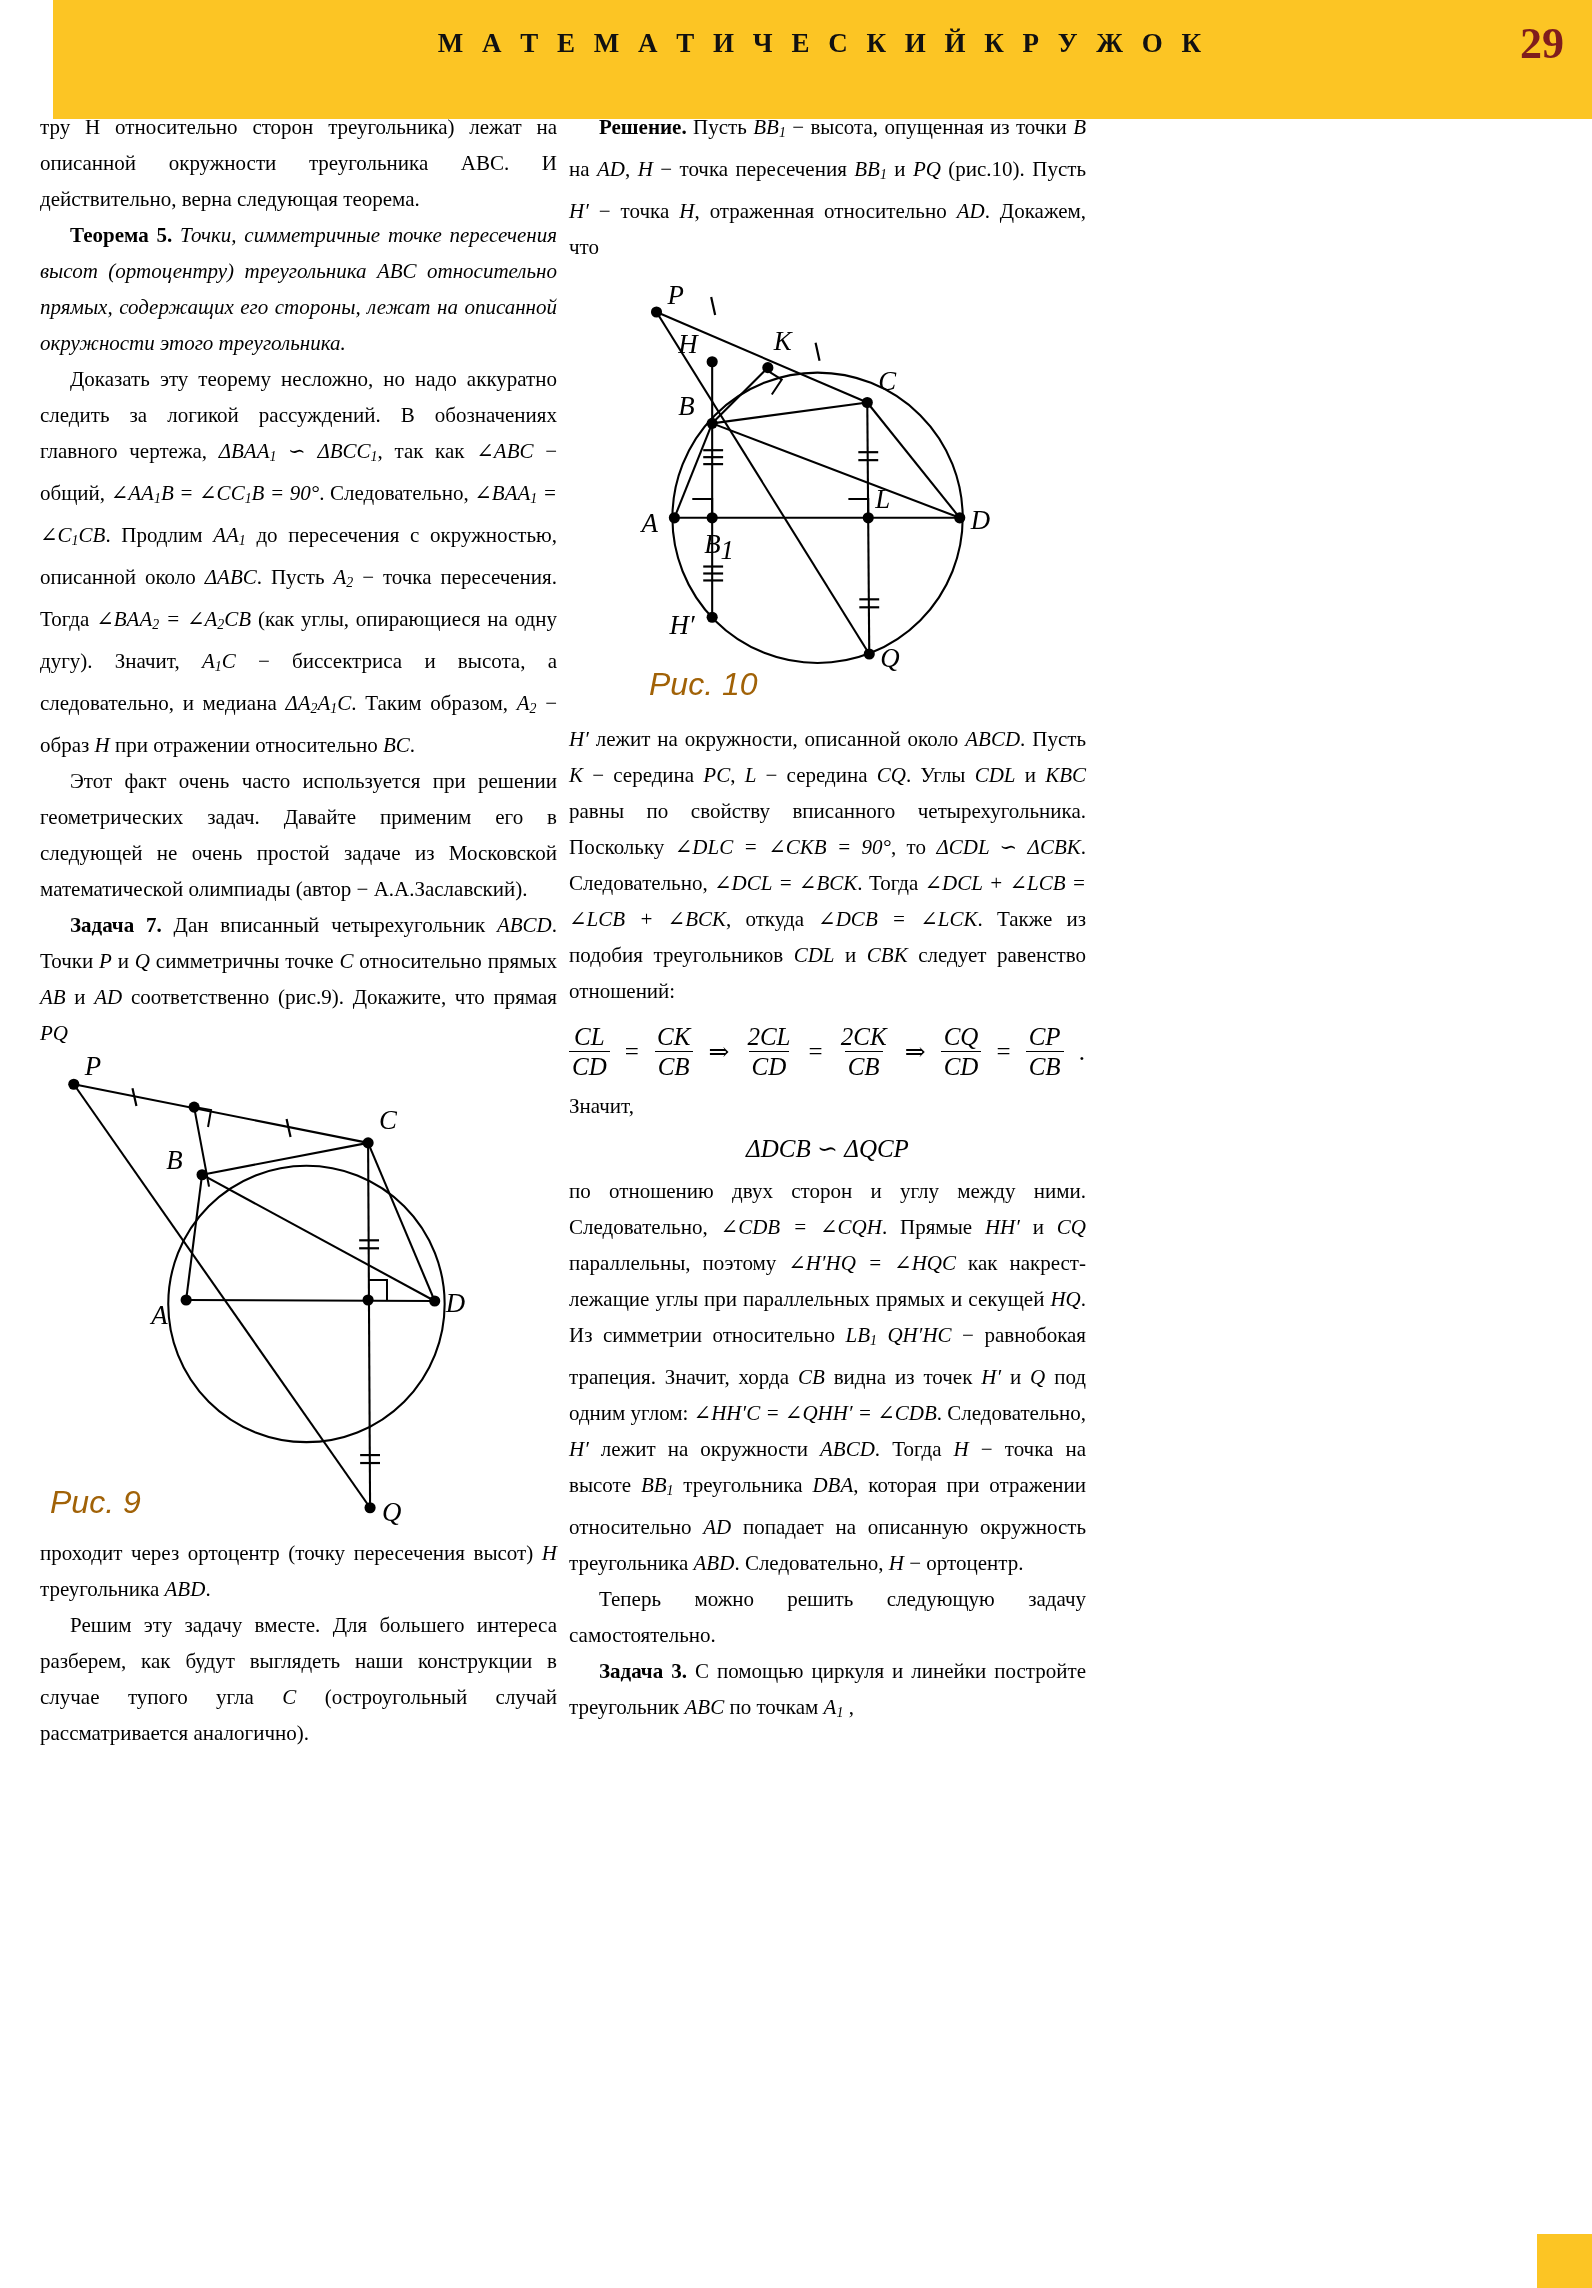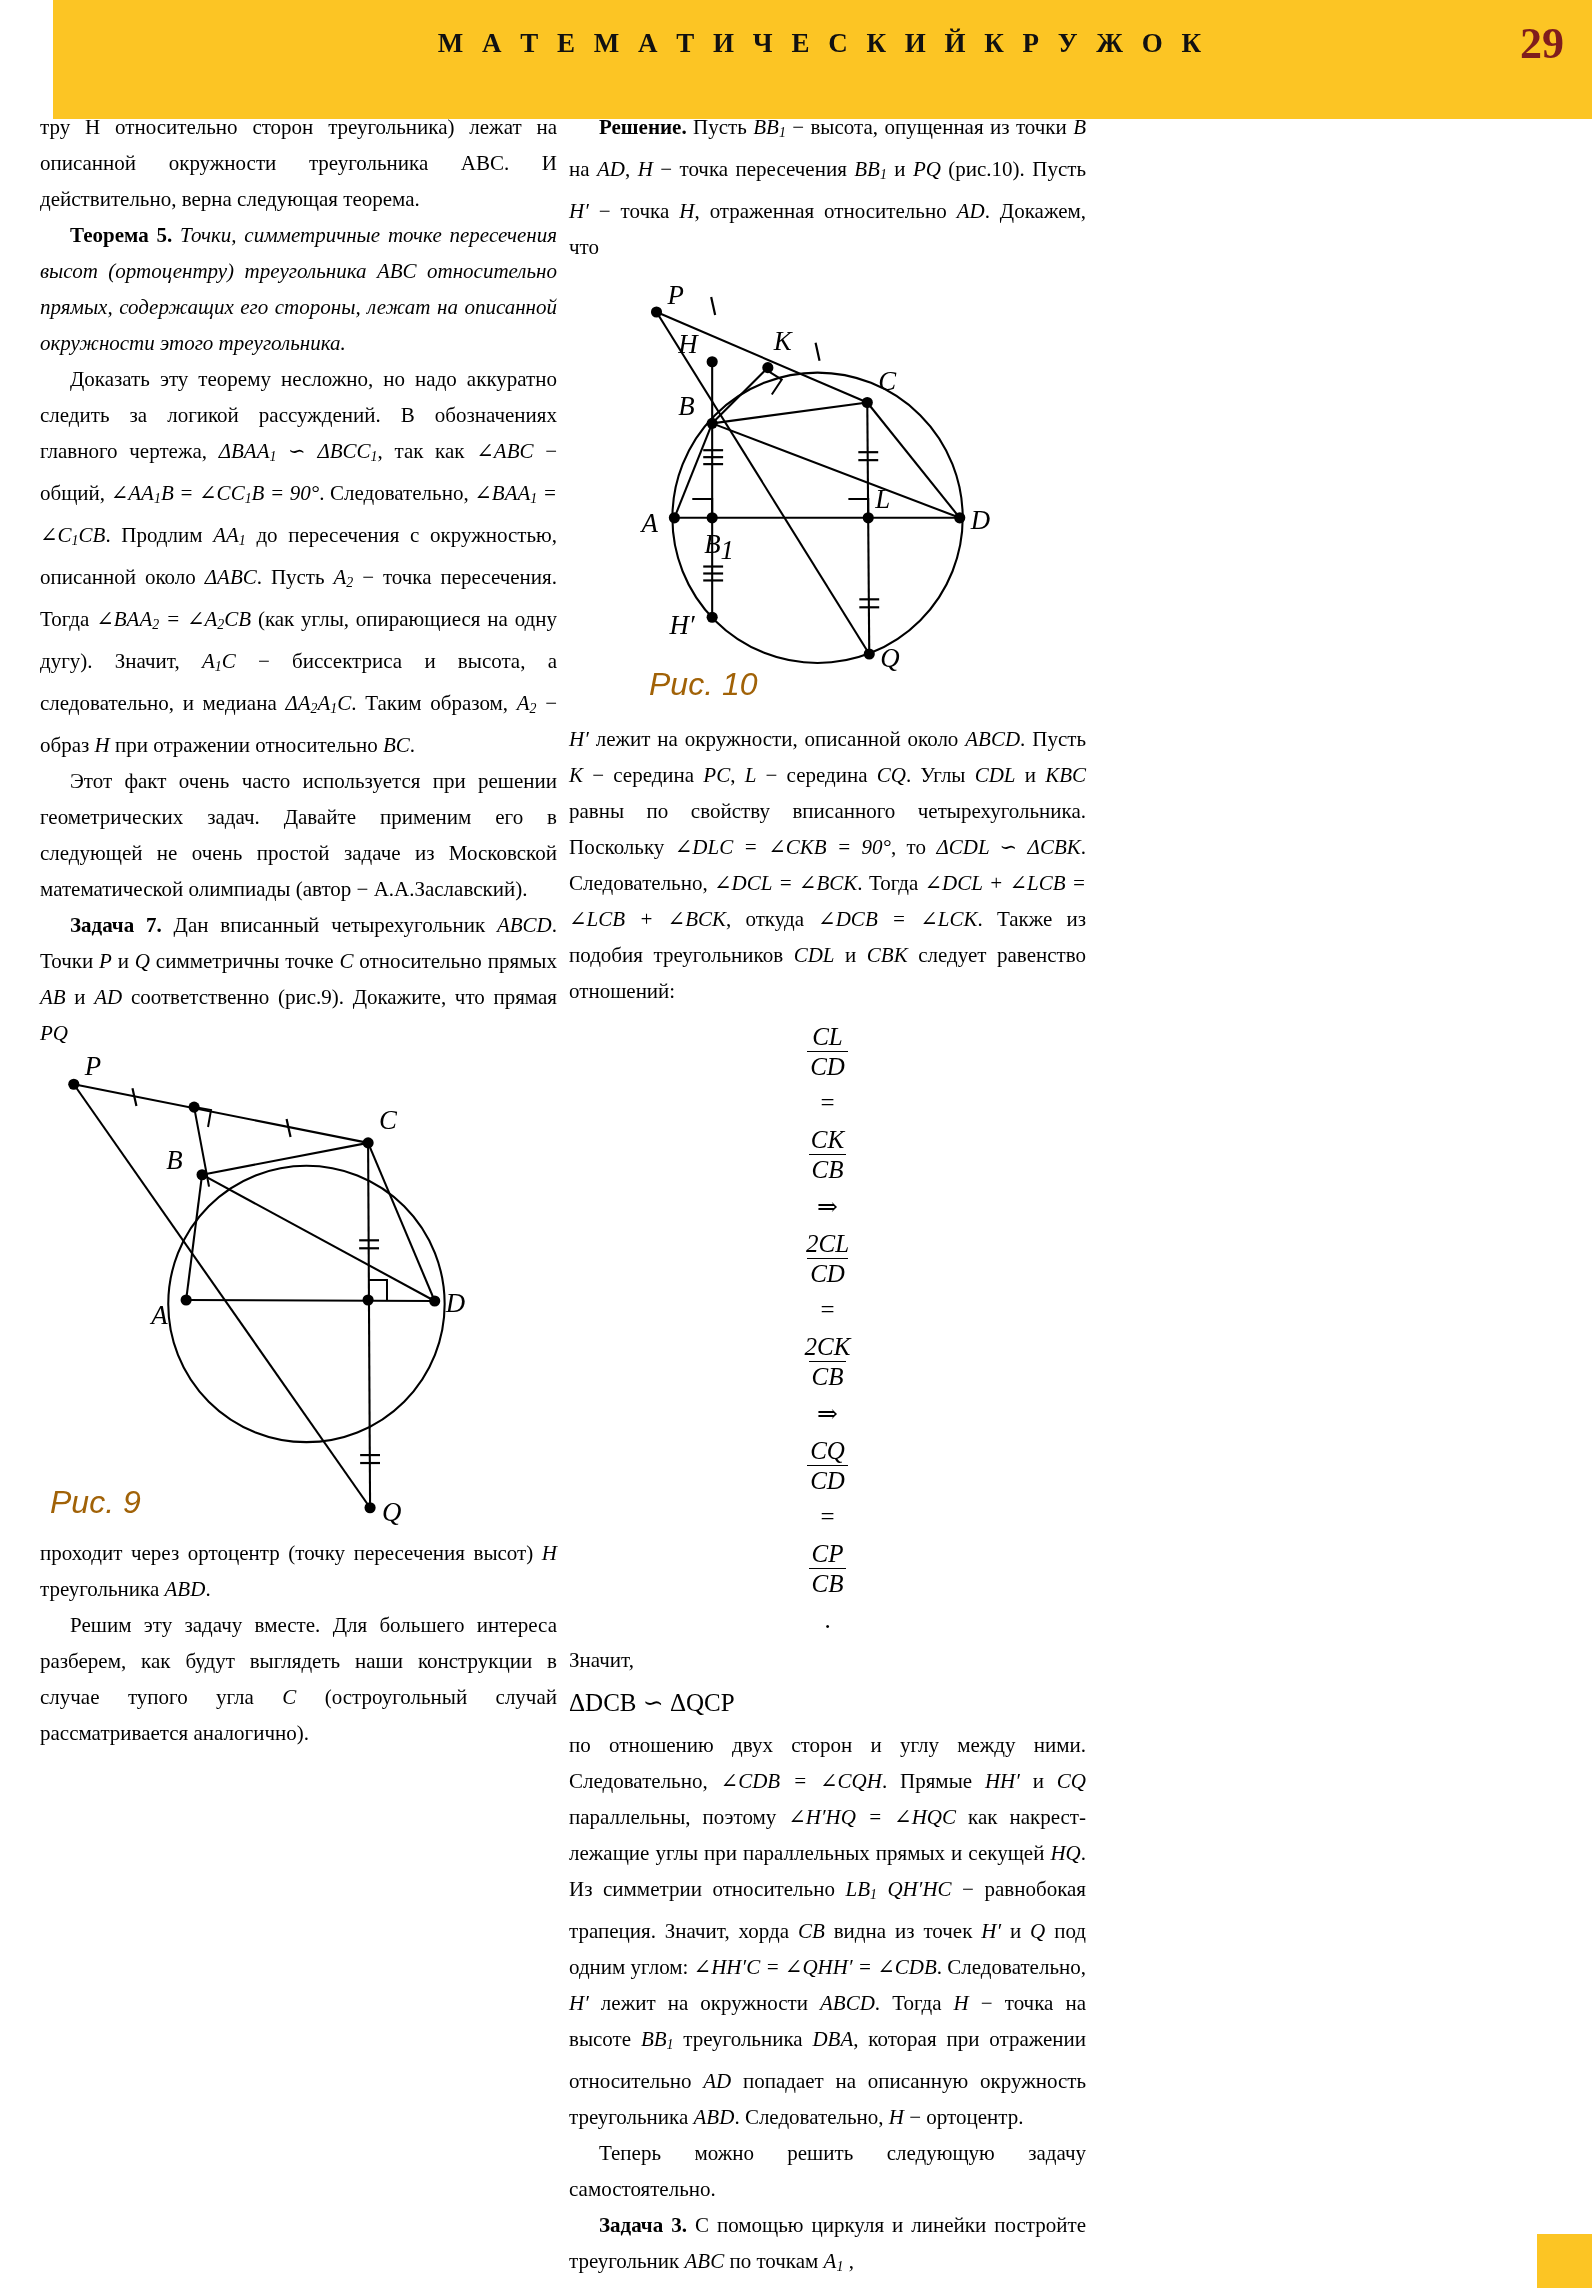--- a/index.html
+++ b/index.html
@@ -59,30 +59,31 @@
   }
   p.para.noindent{ text-indent:0; }
 
   i.m{ font-style:italic; font-family:"Liberation Serif","DejaVu Serif",serif; }
   b.hd{ font-weight:bold; }
   .thmtext{ font-style:italic; }
   sub{ font-size:0.66em; vertical-align:-0.22em; }
 
   
   .display-eq{
-    text-align:left;
+    text-align:center;
+    font-style:italic;
     font-size:25px;
     margin:10px 0 10px 0;
   }
 
   
   .fracline{
-    display:flex; align-items:center; justify-content:flex-end;
+    display:flex; align-items:center; justify-content:space-between;
     gap:9px; margin:14px 0 8px 0;
-    font-style:italic; font-size:25px;flex-direction:column;
+    font-style:italic; font-size:25px;
   }
   .frac{
     display:inline-flex; flex-direction:column; align-items:center;
     line-height:1.08; vertical-align:middle;
   }
   .frac .num{ padding:0 3px 1px 3px; }
   .frac .den{ padding:1px 3px 0 3px; border-top:1.6px solid #000; }
   .op{ font-style:normal; font-size:25px; padding:0 1px; }
 
   

